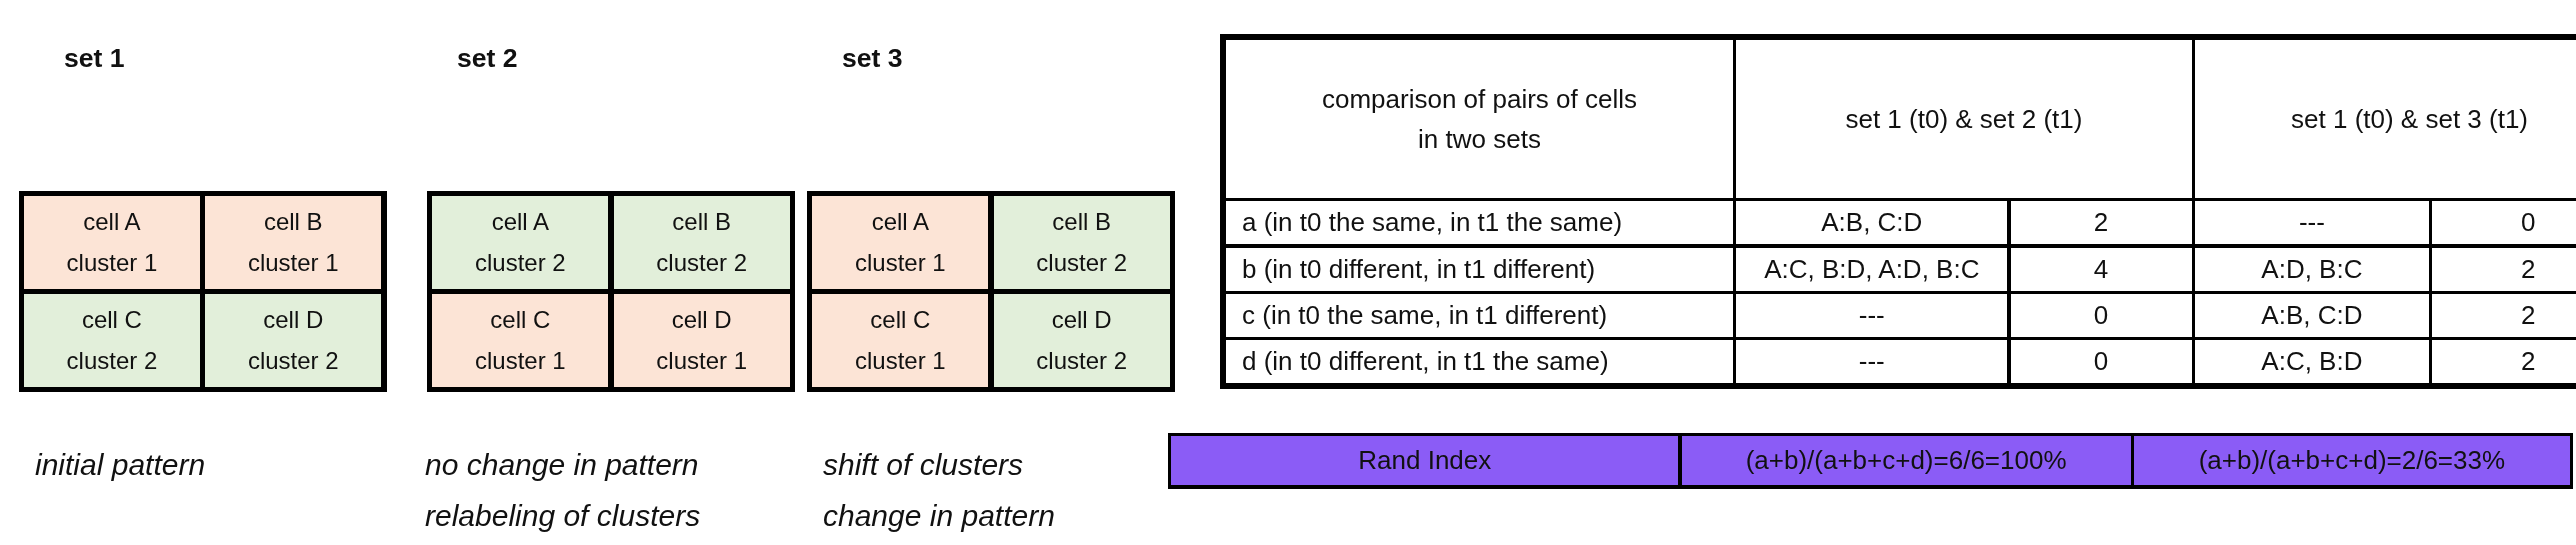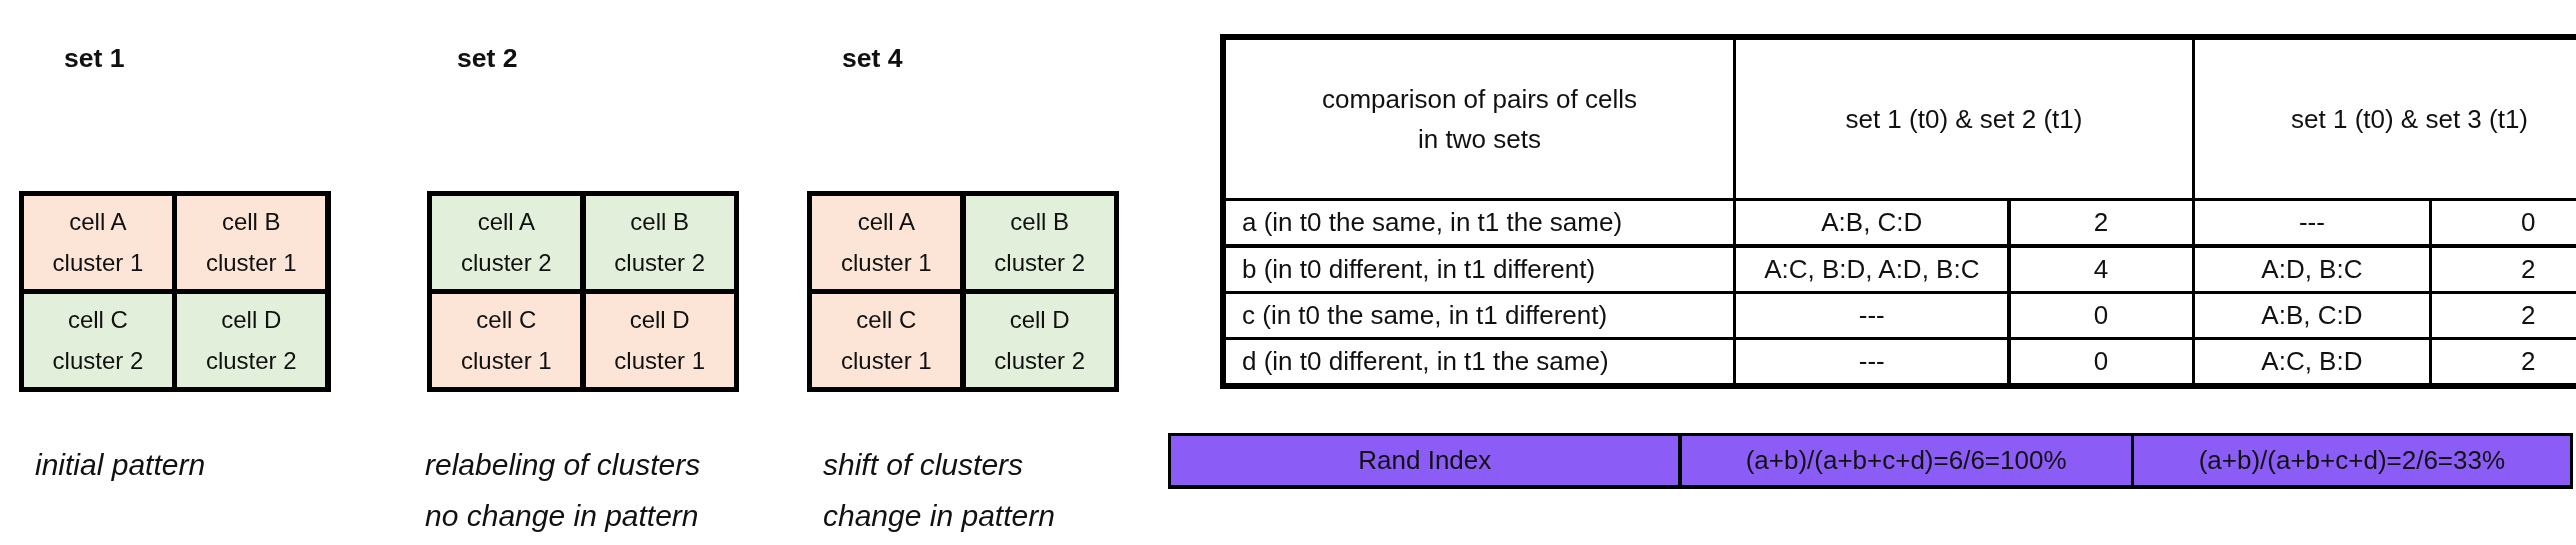--- a/index.html
+++ b/index.html
@@ -6,21 +6,21 @@
   #canvas {
     position:relative; width:2576px; height:546px; background:#ffffff;
     font-family:"Liberation Sans", sans-serif; color:#111111; overflow:hidden;
   }
   .set-title {
     position:absolute; top:22.6px; font-size:26.6px; font-weight:bold; color:#111;
     white-space:nowrap;
     margin-top:20px;
   }
   .cgrid {
-    position:absolute; top:191px; width:312px; height:201px;
+    position:absolute; top:191px; width:368px; height:201px;
     background:#000; display:grid;
     grid-template-columns:1fr 1fr; grid-template-rows:1fr 1fr;
     gap:5.3px; padding:5.3px; box-sizing:border-box;
   }
   .ccell {
     display:flex; flex-direction:column; align-items:center; justify-content:center;
     gap:17.3px; font-size:24px; line-height:24px; text-align:center;
   }
   .caption {
     position:absolute; top:439px; font-size:30px; font-style:italic;
@@ -88,25 +88,25 @@
     <div class="ccell" style="background: rgb(252, 228, 214);">
       <div>cell C</div>
       <div>cluster 1</div>
     </div>
     <div class="ccell" style="background: rgb(252, 228, 214);">
       <div>cell D</div>
       <div>cluster 1</div>
     </div>
   </div>
   <div class="caption" style="left:425px">
+    <div>no change in pattern</div>
     <div>relabeling of clusters</div>
-    <div>no change in pattern</div>
   </div>
 
-  <div class="set-title" style="left:842px">set 4</div>
+  <div class="set-title" style="left:842px">set 3</div>
   <div class="cgrid" style="left:807px">
     <div class="ccell" style="background: rgb(252, 228, 214);">
       <div>cell A</div>
       <div>cluster 1</div>
     </div>
     <div class="ccell" style="background: rgb(226, 239, 218);">
       <div>cell B</div>
       <div>cluster 2</div>
     </div>
     <div class="ccell" style="background: rgb(252, 228, 214);">

